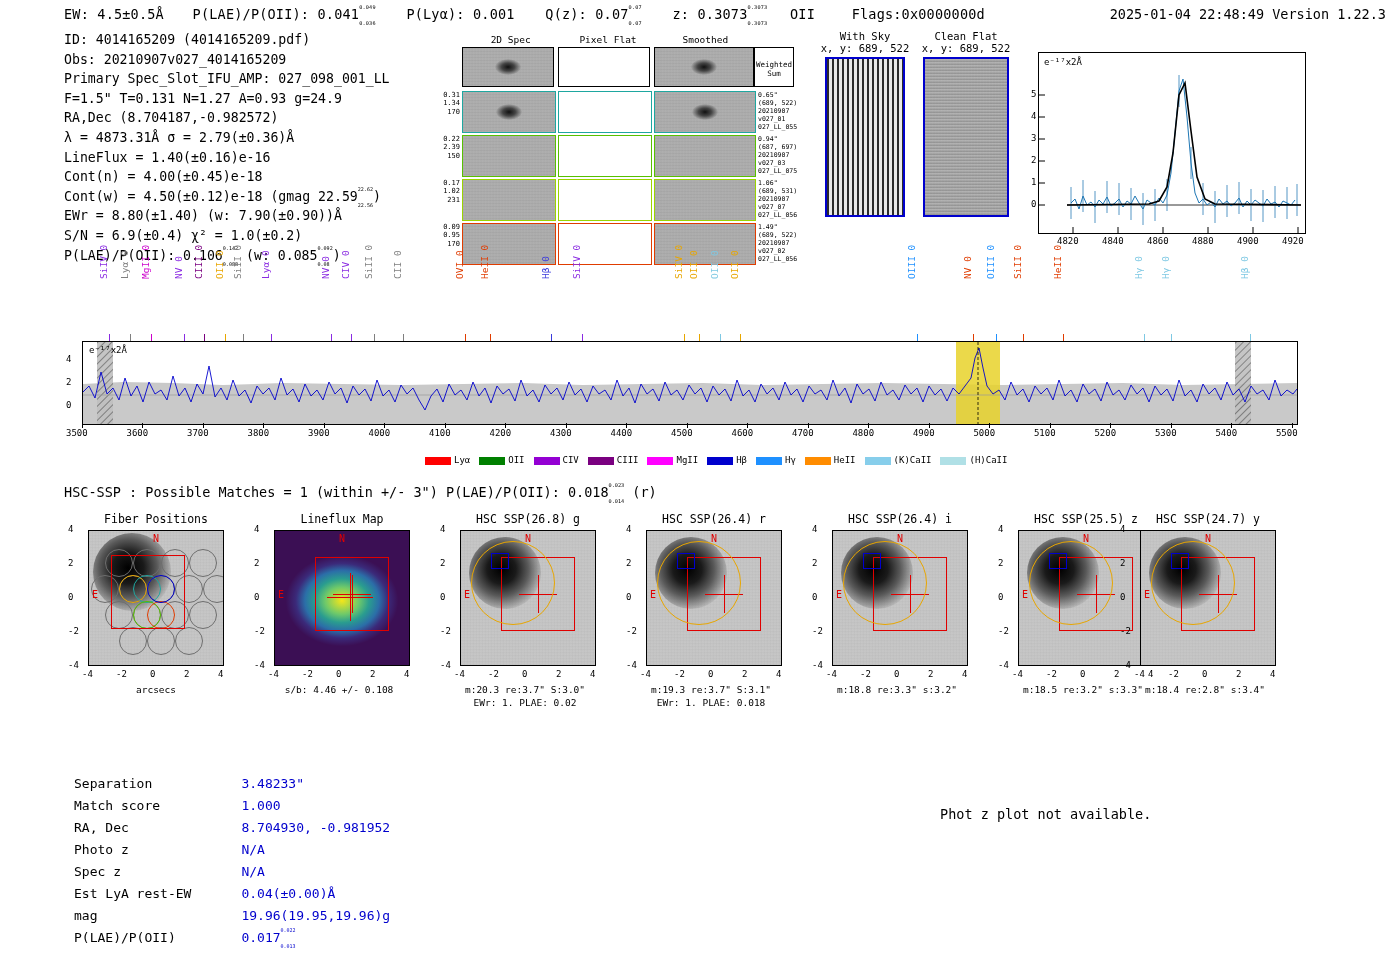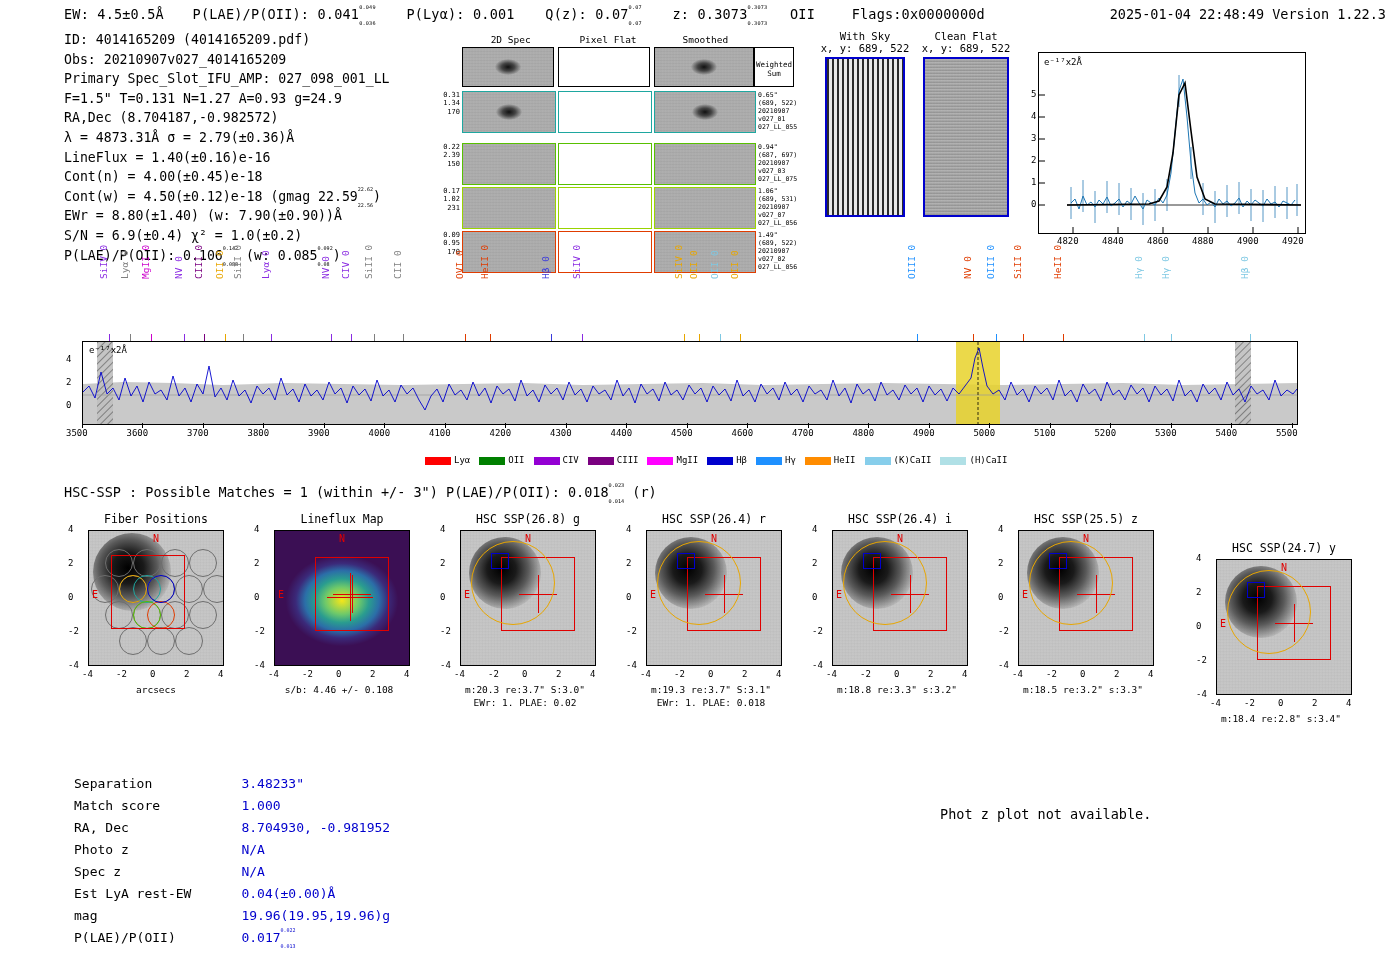--- a/index.html
+++ b/index.html
@@ -150,21 +150,21 @@
       </div>
     <div class="rowlabel2">
       <div>0.65"</div>
       <div>(689, 522)</div>
       <div>20210907</div>
       <div>v027_01</div>
       <div>027_LL_055</div>
     </div>
   </div>
 
-  <div class="strip" style="margin-top:12px">
+  <div class="strip" style="margin-top:4px">
     <div class="rowlabel">
       <div>0.22</div>
       <div>2.39</div>
       <div>150</div>
     </div>
     <div class="seg s1 noise" style="border:1.6px solid #58c000"></div>
     <div class="seg s2 flat" style="border:1.6px solid #58c000"></div>
     <div class="seg s3 noise" style="border:1.6px solid #58c000"></div>
     <div class="rowlabel2">
       <div>0.94"</div>
@@ -599,21 +599,21 @@
       <div class="tlabel" style="left: 6px; top: 114px;">-2</div>
       <div class="tlabel" style="left: 54px; top: 157px;">-2</div>
       <div class="tlabel" style="left: 6px; top: 80px;">0</div>
       <div class="tlabel" style="left: 88px; top: 157px;">0</div>
       <div class="tlabel" style="left: 6px; top: 46px;">2</div>
       <div class="tlabel" style="left: 122px; top: 157px;">2</div>
       <div class="tlabel" style="left: 6px; top: 12px;">4</div>
       <div class="tlabel" style="left: 156px; top: 157px;">4</div>
       <div class="cellSub" style="position: absolute; left: -6px; top: 172px; width: 194px;">m:18.5  re:3.2"  s:3.3"</div>
     </div>
-    <div class="abs" style="left: 1190px; top: 0px; width: 180px; margin-top: 29px;">
+    <div class="abs" style="left: 1114px; top: 0px; width: 180px;">
       <div class="cellTitle" style="width: 136px; margin-left: 26px;">HSC SSP(24.7) y</div>
       <div class="imgbox" style="left: 26px; top: 18px; width: 136px; height: 136px; position: absolute;">
         <div class="grain"></div>
         <div class="galaxy" style="left: 8px; top: 6px; width: 72px; height: 72px;"></div>
         <div class="redbox" style="left: 40px; top: 26px; width: 74px; height: 74px;"></div>
         <div class="crossh" style="left: 58px; top: 63px; width: 38px; height: 1px;"></div>
         <div class="crossh" style="left: 77px; top: 44px; width: 1px; height: 38px;"></div>
         <div class="circ" style="left: 10px; top: 10px; width: 84px; height: 84px; border: 1.6px solid rgb(232, 166, 0);"></div>
         <div class="bluebox" style="left: 30px; top: 22px; width: 18px; height: 16px;"></div>
         <div class="NEmark" style="left: 64px; top: 2px;">N</div>

